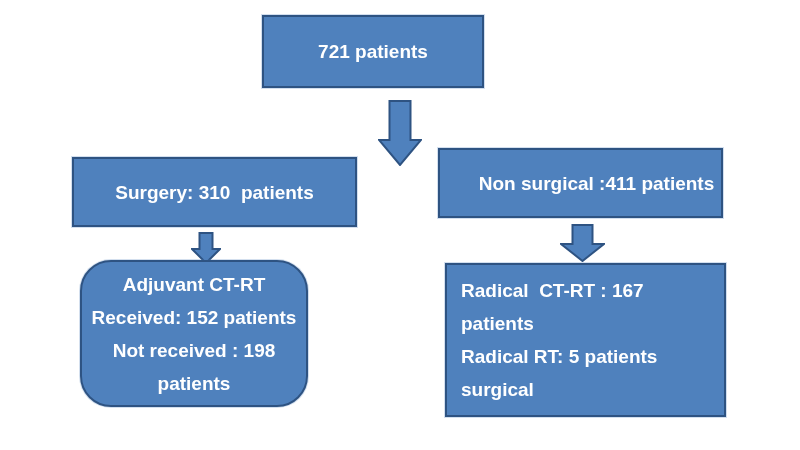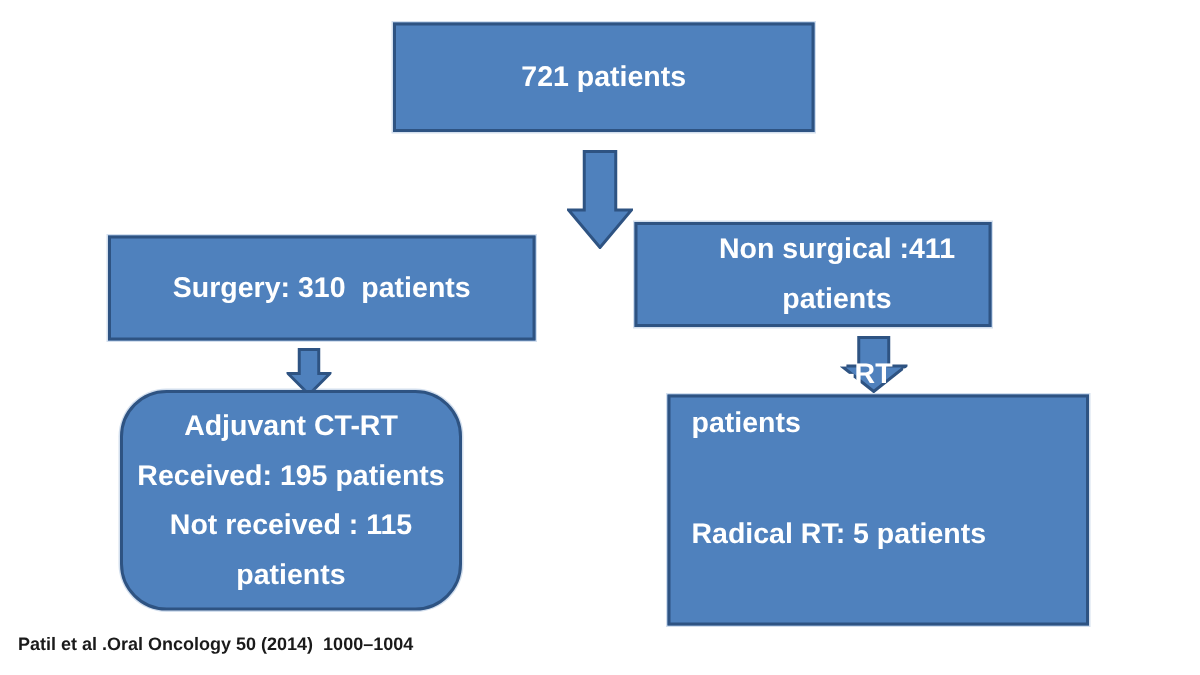--- a/index.html
+++ b/index.html
@@ -37,27 +37,26 @@
     box-shadow:0 0 0 1px rgba(79,129,189,0.25);
   }
   .box .line, .box .label{
     white-space:pre-wrap;
     text-align:center;
   }
   .box.align-left{
     align-items:flex-start;
     padding-left:14px;
     padding-right:8px;
-    gap:41px;
   }
   .box.align-left .line{ text-align:left; }
 
-  .box-total      { left:262px; top:15px;  width:281px; height:73px; }
+  .box-total      { left:262px; top:15px;  width:222px; height:73px; }
   .box-surgery    { left:72px;  top:157px; width:285px; height:70px; }
-  .box-nonsurgical{ left:423px; top:148px; width:238px; height:70px;padding-left:32px; }
+  .box-nonsurgical{ left:438px; top:148px; width:285px; height:70px;padding-left:32px; }
   .box-adjuvant   { left:80px;  top:260px; width:228px; height:147px;border-radius:31px; }
   .box-radical    { left:445px; top:263px; width:281px; height:154px; }
 
   .arrow{ position:absolute; }
   .arrow polygon{
     fill:var(--box-fill);
     stroke:var(--box-border);
     stroke-width:2;
     stroke-linejoin:miter;
   }
@@ -99,25 +98,24 @@
   <svg class="arrow arrow-left" width="30" height="32" viewBox="0 0 30 32" aria-hidden="true">
     <polygon points="8.5,1 21.5,1 21.5,17 29,17 15,31 1,17 8.5,17"></polygon>
   </svg>
 
   <svg class="arrow arrow-right" width="45" height="38" viewBox="0 0 45 38" aria-hidden="true">
     <polygon points="12.5,1 32.5,1 32.5,20 44,20 22.5,37 1,20 12.5,20"></polygon>
   </svg>
 
   <div class="box box-adjuvant">
     <div class="line">Adjuvant CT-RT</div>
-    <div class="line">Received: 195 patients</div>
-    <div class="line">Not received : 115 patients</div>
+    <div class="line">Received: 152 patients</div>
+    <div class="line">Not received : 198 patients</div>
   </div>
 
   <div class="box box-radical align-left">
     <div class="line">Radical  CT-RT : 167 patients</div>
     <div class="line">Radical RT: 5 patients</div>
     <div class="line">surgical</div>
   </div>
 
-  <div class="citation">Patil et al .Oral Oncology 50 (2014)  1000–1004</div>
 
 </div>
 
 </body></html>

